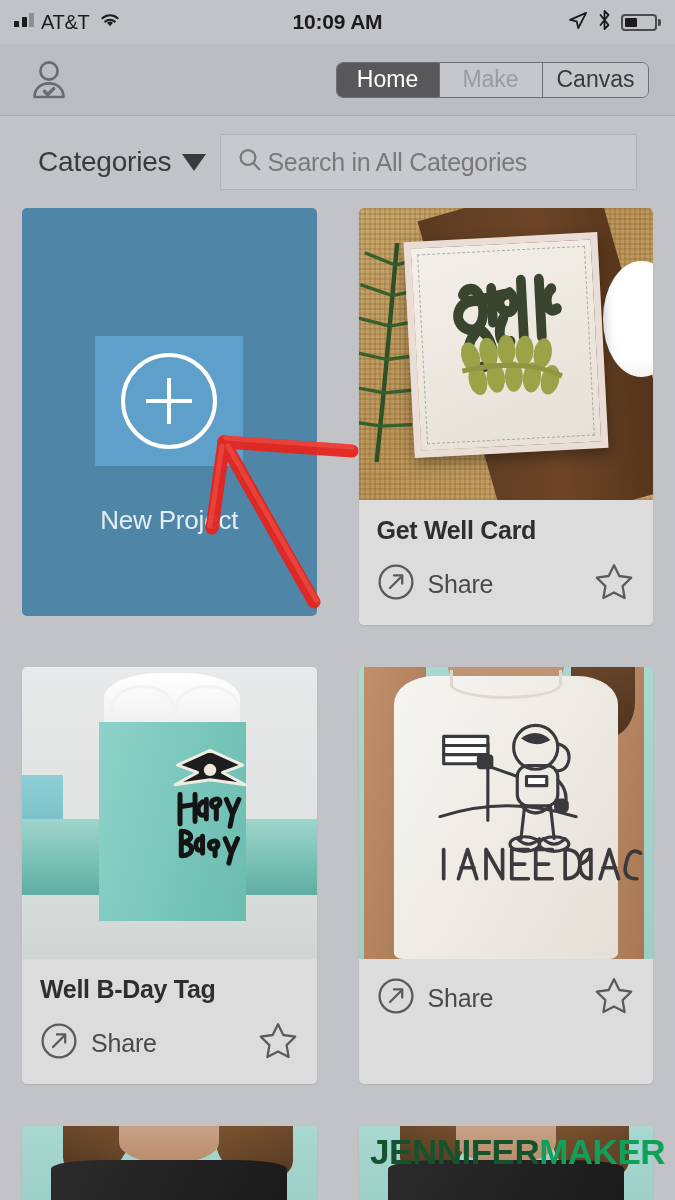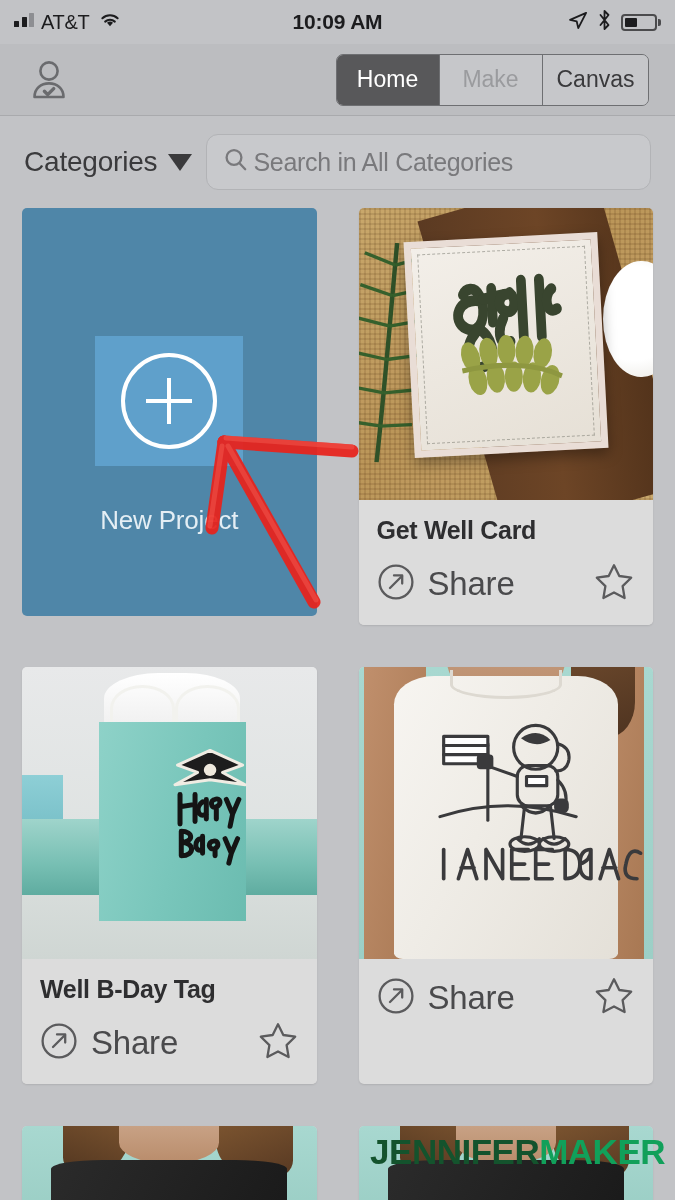--- a/index.html
+++ b/index.html
@@ -47,55 +47,55 @@
     background: #bcbdc0;
     border-bottom: 1px solid #a9aaad;
     display: flex; align-items: center;
     padding: 0 22px;
     position: relative;
   }
   .avatar-btn { width: 54px; height: 54px; display:flex; align-items:center; justify-content:center; }
   .seg {
     position: absolute; left: 50%; transform: translateX(-50%);
     margin-left: 155px;
-    display: flex; height: 52px;
+    display: flex; height: 36px;
     border: 1.5px solid #6e6f72;
     border-radius: 7px; overflow: hidden;
   }
   .seg-item {
     min-width: 103px; padding: 0 14px;
     display: flex; align-items: center; justify-content: center;
     font-size: 23px; color: #3a3a3c;
     border-right: 1.5px solid #6e6f72;
     background: #c6c7ca;
   }
   .seg-item:last-child { border-right: none; }
   .seg-item.active { background: #58585a; color: #ffffff; }
   .seg-item.disabled { color: #9a9b9e; }
 
   
   .toolbar {
     height: 92px; display: flex; align-items: center;
-    padding: 0 24px; gap: 14px;
+    padding: 0 38px; gap: 14px;
   }
   .categories {
     display: flex; align-items: center; gap: 11px;
     font-size: 28px; color: #3a3a3c; letter-spacing: -0.2px;
   }
   .caret {
     width: 0; height: 0;
     border-left: 12px solid transparent;
     border-right: 12px solid transparent;
     border-top: 17px solid #3a3a3c;
   }
   .searchbox {
     flex: 1; height: 56px;
     background: #c8c9cc;
     border: 1px solid #b2b3b6;
-    border-radius: 12px;
+    border-radius: 1px;
     display: flex; align-items: center;
     padding: 0 14px; gap: 2px;
   }
   .search-ph { font-size: 25px; color: #79797c; letter-spacing: -0.3px; }
 
   
   .grid {
     padding: 0 22px;
     display: grid; grid-template-columns: 1fr 1fr;
     gap: 42px 42px;
@@ -107,21 +107,21 @@
     position: relative;
   }
   .thumb { width: 100%; height: 292px; position: relative; overflow: hidden; }
   .caption { padding: 16px 18px 18px 18px; background: #dcdcdc; }
   .card-title {
     font-size: 25px; color: #2e2e30; font-weight: 700;
     letter-spacing: -0.3px; margin-bottom: 16px; white-space: nowrap;
   }
   .card-actions { display: flex; align-items: center; }
   .share { display: flex; align-items: center; gap: 13px; }
-  .share-label { font-size: 33px; color: #4a4a4c; letter-spacing: -0.2px; }
+  .share-label { font-size: 25px; color: #4a4a4c; letter-spacing: -0.2px; }
   .star-btn { margin-left: auto; }
 
   
   .newproj {
     background: #4f86a8;
     height: 408px;
     border-radius: 5px;
     position: relative; overflow: hidden;
     display: flex; flex-direction: column;
     align-items: center; justify-content: center;

